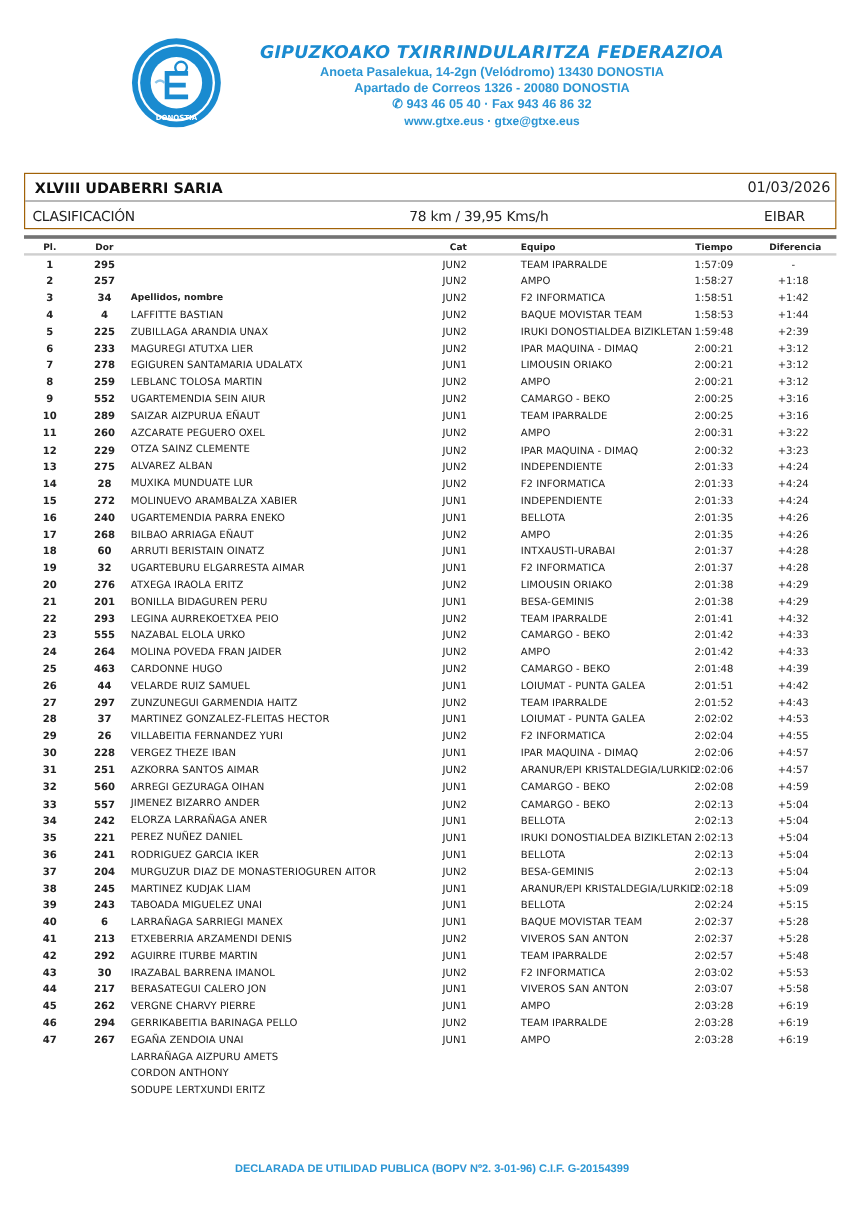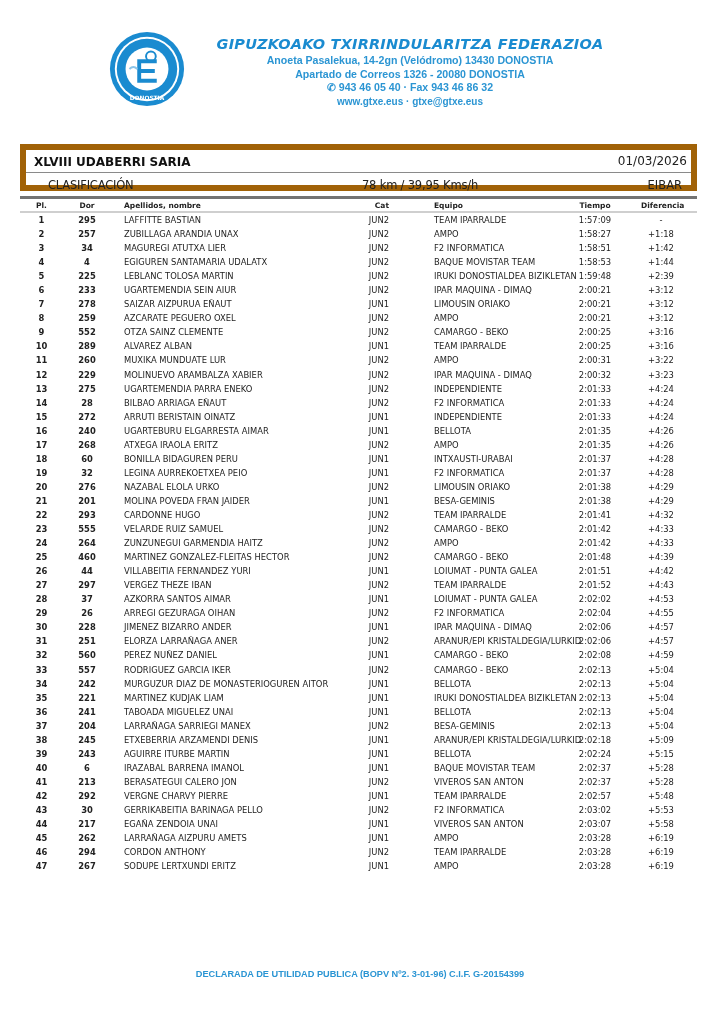--- a/index.html
+++ b/index.html
@@ -6,37 +6,37 @@
   html, body { width: 722px; height: 1024px; background: #ffffff; overflow: hidden; }
   body { position: relative; font-family: "DejaVu Sans", sans-serif; color: #1a1a1a; }
 
   .letterhead { position: absolute; left: 0; top: 0; width: 600px; height: 125px; }
   .logo { position: absolute; left: 108px; top: 30px; width: 78px; height: 78px; }
   .org { position: absolute; left: 200px; top: 34px; width: 420px; text-align: center; color: #1d8fcf; }
   .org-name { font-family: "DejaVu Sans", sans-serif; font-weight: bold; font-style: italic; font-size: 14.5px; letter-spacing: 0.2px; color: #1a8bd0; line-height: 20px; }
   .org-line { font-family: "Liberation Sans", sans-serif; font-size: 10.6px; font-weight: bold; color: #2b95d3; line-height: 13.6px; }
   .org-line.small { font-size: 10px; }
 
-  .title-box { position: absolute; left: 20px; top: 144px; width: 677px; height: 47px; border: 6px solid #a16207; }
+  .title-box { position: absolute; left: 20px; top: 144px; width: 677px; height: 47px; border: 1px solid #a16207; }
   .title-row1 { position: absolute; left: 0; top: 0; width: 100%; height: 23px; border-bottom: 1px solid #8a8a8a; }
   .race-name { position: absolute; left: 8px; top: 5px; font-family: "DejaVu Sans", sans-serif; font-weight: bold; font-size: 12px; color: #111; }
   .race-date { position: absolute; right: 4px; top: 4px; font-family: "DejaVu Sans", sans-serif; font-size: 12px; color: #222; }
-  .title-row2 { position: absolute; left: 16px; top: 23px; width: 100%; height: 23px; }
+  .title-row2 { position: absolute; left: 0; top: 23px; width: 100%; height: 23px; }
   .classif { position: absolute; left: 6px; top: 5px; font-family: "DejaVu Sans", sans-serif; font-size: 11.5px; color: #222; letter-spacing: -0.2px; }
   .dist { position: absolute; left: 320px; top: 5px; font-family: "DejaVu Sans", sans-serif; font-size: 11.5px; color: #222; letter-spacing: -0.2px; }
   .place { position: absolute; right: 25px; top: 5px; font-family: "DejaVu Sans", sans-serif; font-size: 11.5px; color: #222; }
 
   .results { position: absolute; left: 20px; top: 196px; width: 677px; }
   .thead { position: relative; height: 17px; border-top: 3px solid #737373; border-bottom: 2px solid #cfcfcf; }
   .th { position: absolute; top: 2px; font-family: "DejaVu Sans", sans-serif; font-size: 7.5px; font-weight: bold; color: #222; }
   .row { position: relative; height: 14.05px; }
   .cell { position: absolute; top: 1px; font-family: "DejaVu Sans", sans-serif; font-size: 8.4px; color: #222; white-space: nowrap; line-height: 12px; }
   .c-pl { left: 0; width: 43px; text-align: center; font-weight: bold; }
   .c-dor { left: 52px; width: 30px; text-align: center; font-weight: bold; }
-  .c-name { left: 104px; }
+  .c-name { left: 89px; margin-top: 42px; }
   .c-cat { left: 341px; width: 28px; text-align: right; }
   .c-team { left: 374px; padding-left: 40px; }
   .c-time { left: 555px; width: 40px; text-align: center; }
   .c-diff { left: 621px; width: 40px; text-align: center; }
   .th.c-pl, .th.c-dor { font-weight: bold; }
 
   .footer { position: absolute; left: 140px; top: 968px; width: 440px; text-align: center; }
   .footer-line { font-family: "Liberation Sans", sans-serif; font-weight: bold; font-size: 9.2px; color: #2b95d3; line-height: 12.5px; }
 </style>
 </head>
@@ -296,21 +296,21 @@
         <span class="cell c-pl">24</span>
         <span class="cell c-dor">264</span>
         <span class="cell c-name">ZUNZUNEGUI GARMENDIA HAITZ</span>
         <span class="cell c-cat">JUN2</span>
         <span class="cell c-team">AMPO</span>
         <span class="cell c-time">2:01:42</span>
         <span class="cell c-diff">+4:33</span>
       </div>
       <div class="row">
         <span class="cell c-pl">25</span>
-        <span class="cell c-dor">460</span>
+        <span class="cell c-dor">463</span>
         <span class="cell c-name">MARTINEZ GONZALEZ-FLEITAS HECTOR</span>
         <span class="cell c-cat">JUN2</span>
         <span class="cell c-team">CAMARGO - BEKO</span>
         <span class="cell c-time">2:01:48</span>
         <span class="cell c-diff">+4:39</span>
       </div>
       <div class="row">
         <span class="cell c-pl">26</span>
         <span class="cell c-dor">44</span>
         <span class="cell c-name">VILLABEITIA FERNANDEZ YURI</span>

